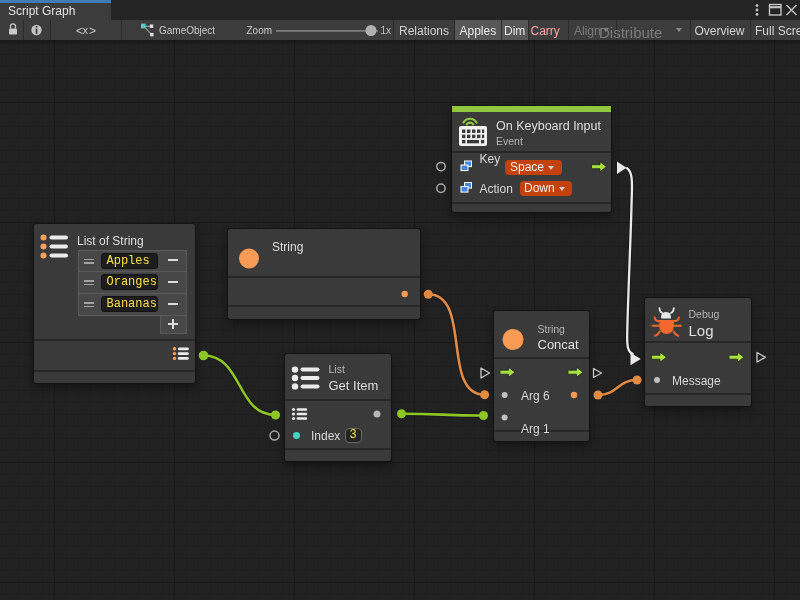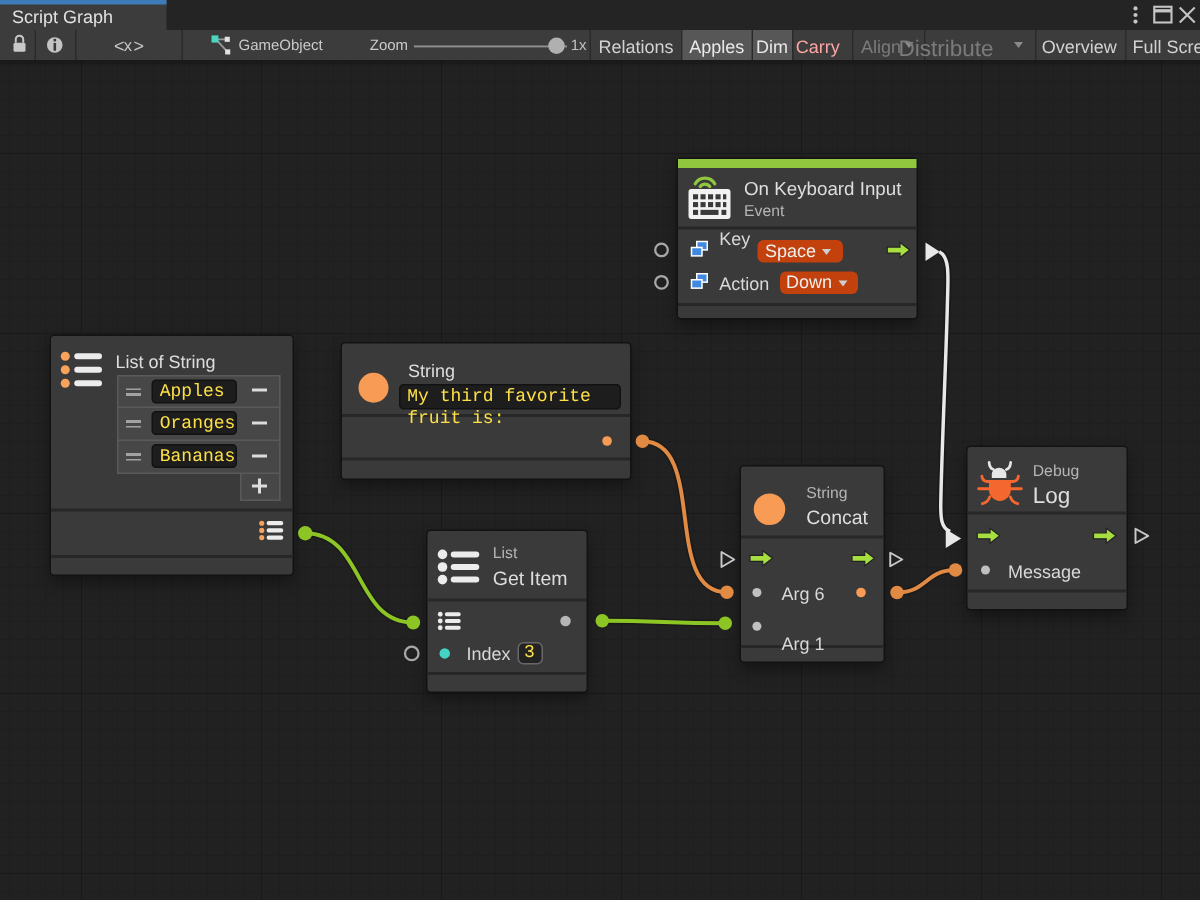--- a/index.html
+++ b/index.html
@@ -73,21 +73,20 @@
   <div class="t" style="left:479.5px;top:152px;font-size:12px;color:#d8d8d8;">Key</div>
   <div class="t" style="left:479.5px;top:181.5px;font-size:12px;color:#d8d8d8;">Action</div>
   <div class="drop" style="left:505px;top:159.8px;width:57px;height:15.5px;line-height:15px;padding-left:5px;">Space</div>
   <div class="caret" style="left:547.8px;top:166.3px;"></div>
   <div class="drop" style="left:520px;top:180.5px;width:51.5px;height:15.8px;line-height:15.2px;padding-left:4px;">Down</div>
   <div class="caret" style="left:559.2px;top:186.9px;"></div>
 
   <div class="t" style="left:77px;top:233.5px;font-size:12px;">List of String</div>
 
   <div class="t" style="left:272px;top:239.5px;font-size:12px;">String</div>
-  <div class="field" style="left:265.5px;top:255.5px;width:148px;height:17px;line-height:15px;padding-left:5px;">My third favorite fruit is:</div>
 
   <div class="t" style="left:328.5px;top:362.5px;font-size:10.5px;color:#b5b5b5;">List</div>
   <div class="t" style="left:328.5px;top:377.5px;font-size:13px;">Get Item</div>
   <div class="t" style="left:311px;top:429px;font-size:12px;color:#d8d8d8;">Index</div>
   <div class="field" style="left:344.5px;top:428px;width:17px;height:14.5px;line-height:12.5px;text-align:center;background:#232323;border:1px solid #686868;border-radius:4px;">3</div>
 
   <div class="t" style="left:537.5px;top:322.5px;font-size:10.5px;color:#b5b5b5;">String</div>
   <div class="t" style="left:537.5px;top:336.5px;font-size:13px;">Concat</div>
   <div class="t" style="left:521px;top:388.5px;font-size:12px;color:#d8d8d8;">Arg 6</div>
   <div class="t" style="left:521px;top:422px;font-size:12px;color:#d8d8d8;">Arg 1</div>

